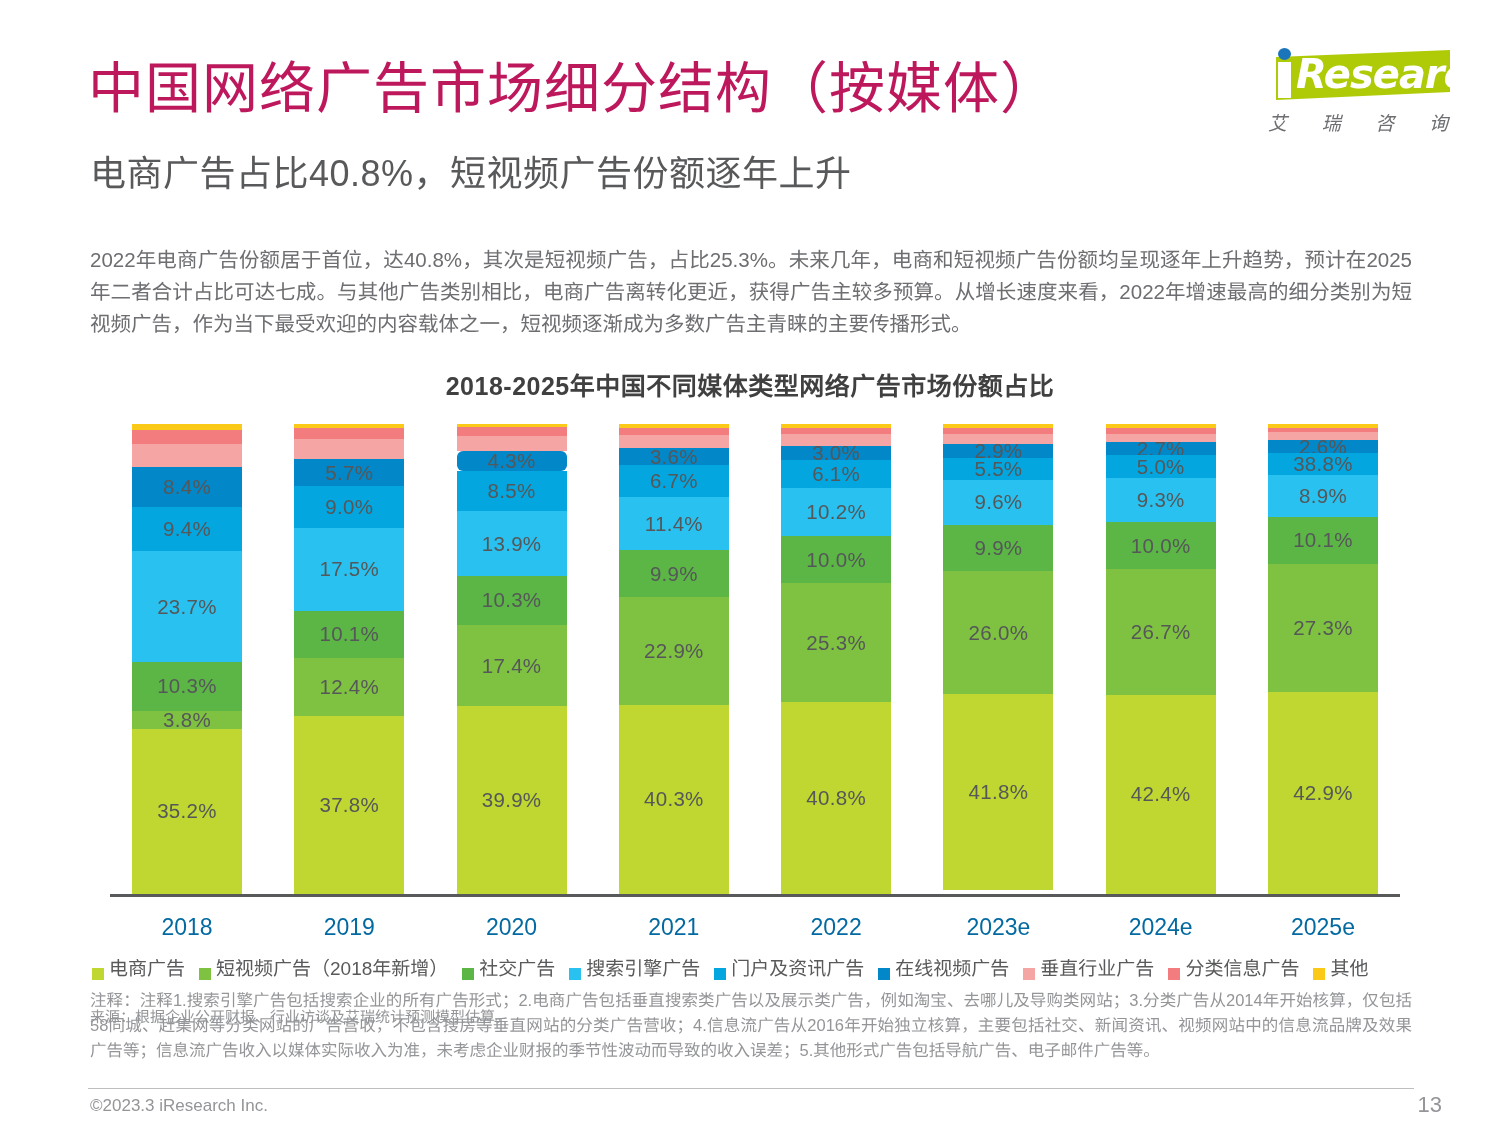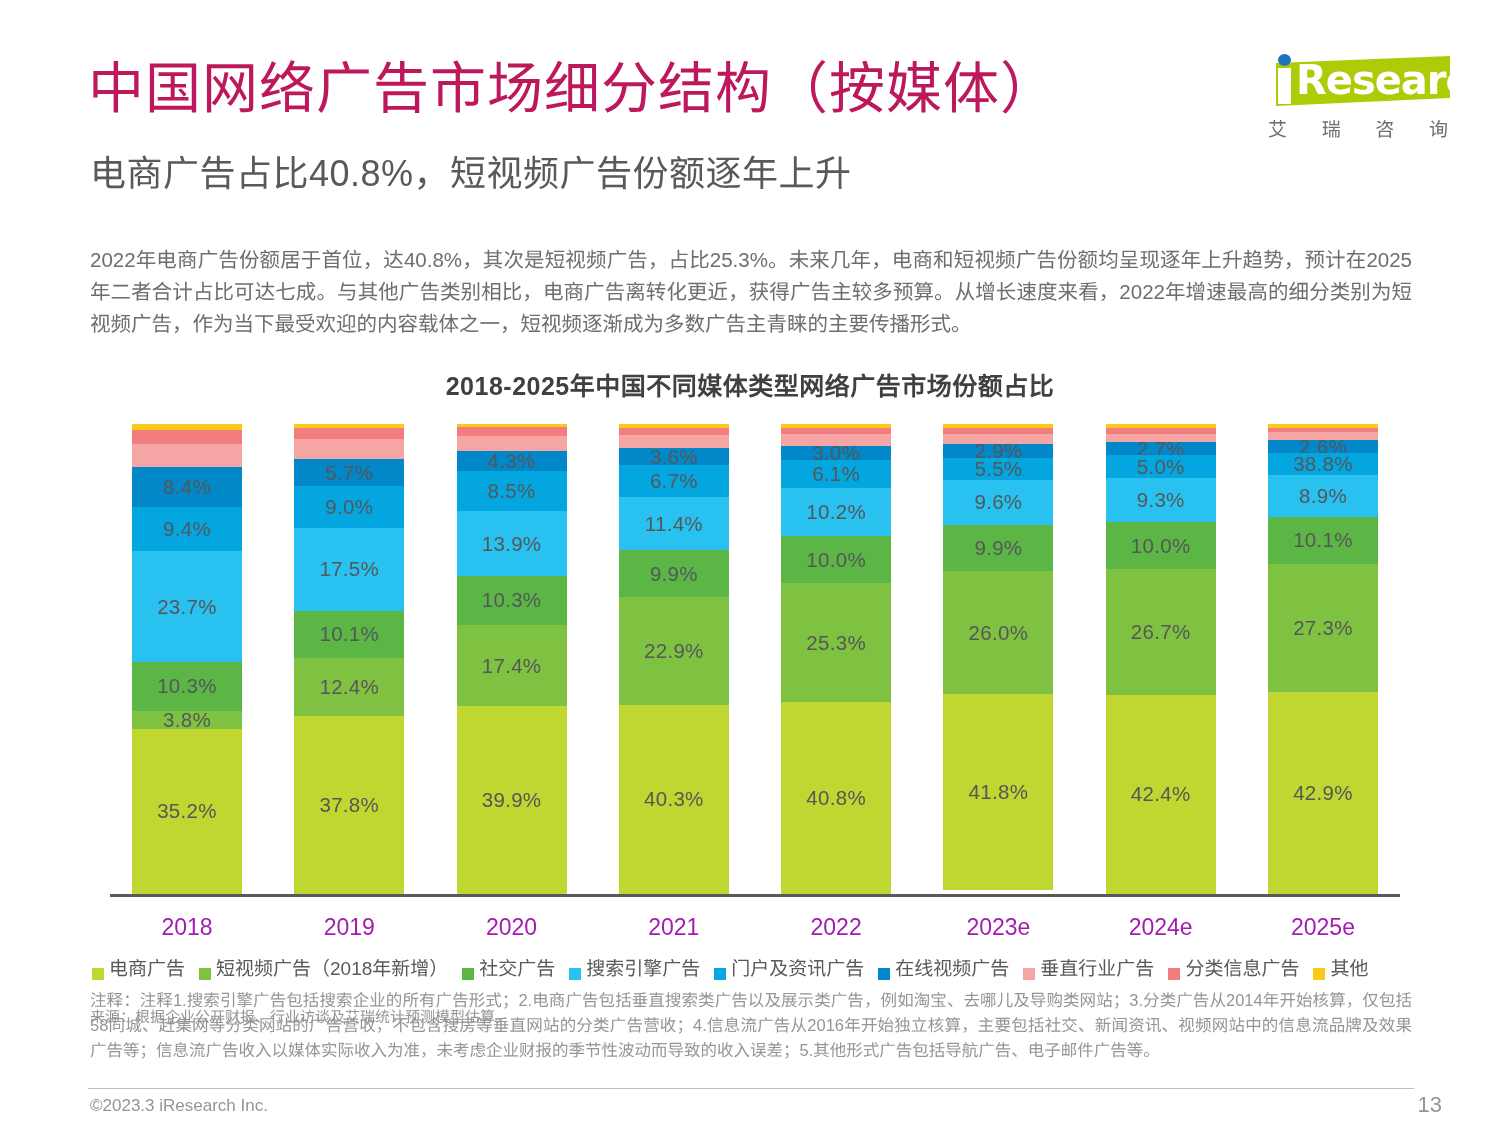--- a/index.html
+++ b/index.html
@@ -22,21 +22,21 @@
     white-space:nowrap;
   }
   .subtitle{
     position:absolute;left:90px;top:152px;
     font-size:36px;line-height:44px;
     color:#58595B;font-weight:400;letter-spacing:.5px;
     white-space:nowrap;
   }
 
   
-  .logo{position:absolute;right:48px;top:52px;width:200px;height:100px;}
+  .logo{position:absolute;right:48px;top:46px;width:200px;height:100px;font-style:italic;}
   .logo-mark{
     position:relative;width:186px;height:58px;margin-left:12px;
   }
   .logo-shape{
     position:absolute;left:12px;top:4px;width:174px;height:50px;
     background:#AFCB08;
     clip-path:polygon(0% 14%, 100% 0%, 100% 84%, 0% 100%);
   }
   .logo-i-stem{
     position:absolute;left:14px;top:16px;width:13px;height:36px;background:#ffffff;
@@ -86,21 +86,21 @@
   }
   .seg.tight span{position:absolute;}
   .axis-line{
     position:absolute;left:0;top:470px;width:1290px;height:3px;background:#58595B;
   }
   .xlabels{
     position:absolute;left:0;top:480px;width:1290px;height:46px;
     display:flex;justify-content:space-between;padding:0 22px;box-sizing:border-box;
   }
   .xlab{
-    width:110px;text-align:center;font-size:23px;color:#a21caf;line-height:46px;
+    width:110px;text-align:center;font-size:23px;color:#0369a1;line-height:46px;
   }
 
   
   .legend{
     position:absolute;left:92px;top:953px;width:1320px;
     display:flex;align-items:center;flex-wrap:nowrap;
     font-size:19px;color:#58595B;
   }
   .lg-item{display:flex;align-items:flex-end;margin-right:14px;white-space:nowrap;}
   .lg-swatch{width:12px;height:12px;margin-right:5px;flex:0 0 auto;}
@@ -199,21 +199,21 @@
             <span>12.4%</span>
           </div>
           <div class="seg" style="height: 177.66px; background: rgb(191, 215, 48);">
             <span>37.8%</span>
           </div>
         </div>
         <div class="bar-col">
           <div class="seg tight" style="height: 3.29px; background: rgb(251, 201, 23);"></div>
           <div class="seg tight" style="height: 8.46px; background: rgb(243, 124, 127);"></div>
           <div class="seg tight" style="height: 15.04px; background: rgb(246, 165, 165);"></div>
-          <div class="seg tight" style="height: 20.21px; background: rgb(2, 135, 200);">
+          <div class="seg tight" style="height: 20.21px; background: rgb(2, 135, 200); border-radius: 6px;">
             <span>4.3%</span>
           </div>
           <div class="seg" style="height: 39.95px; background: rgb(4, 166, 224);">
             <span>8.5%</span>
           </div>
           <div class="seg" style="height: 65.33px; background: rgb(41, 194, 240);">
             <span>13.9%</span>
           </div>
           <div class="seg" style="height: 48.41px; background: rgb(92, 182, 70);">
             <span>10.3%</span>

